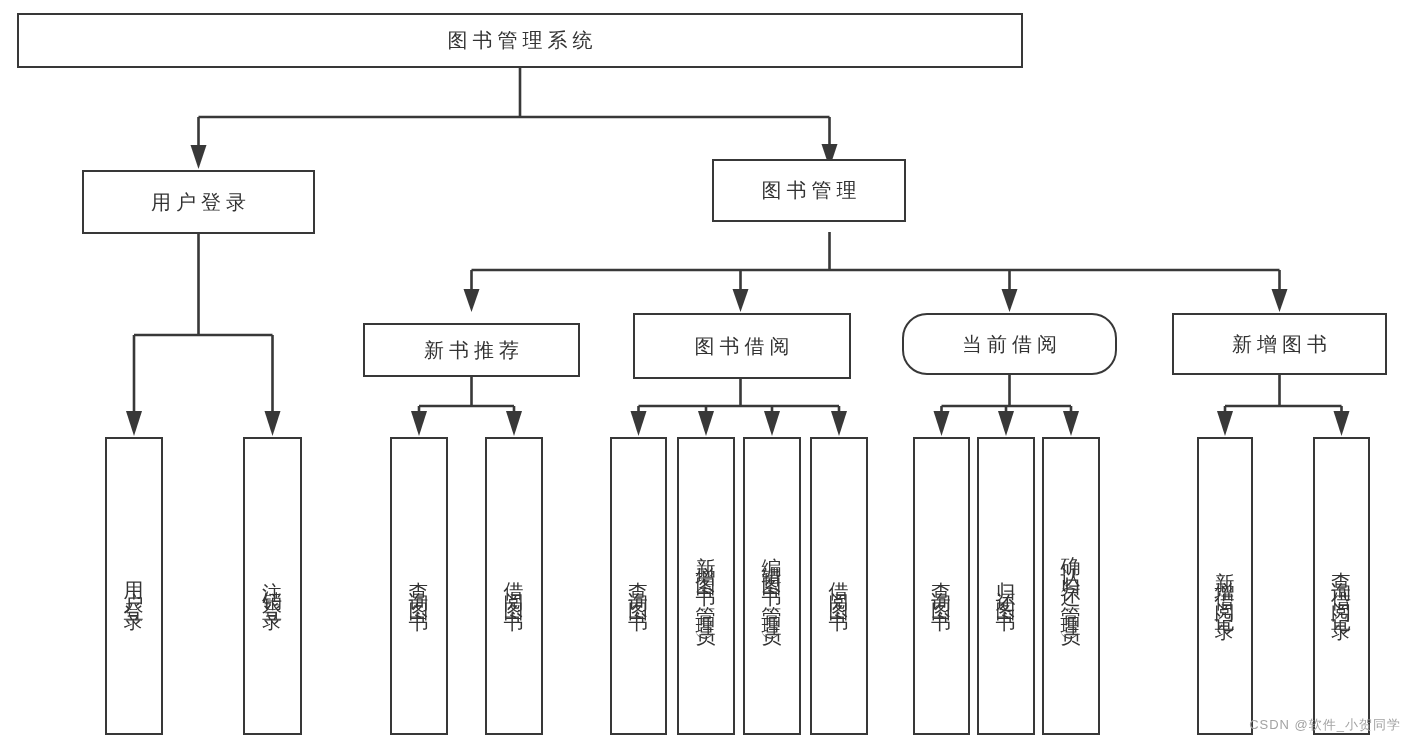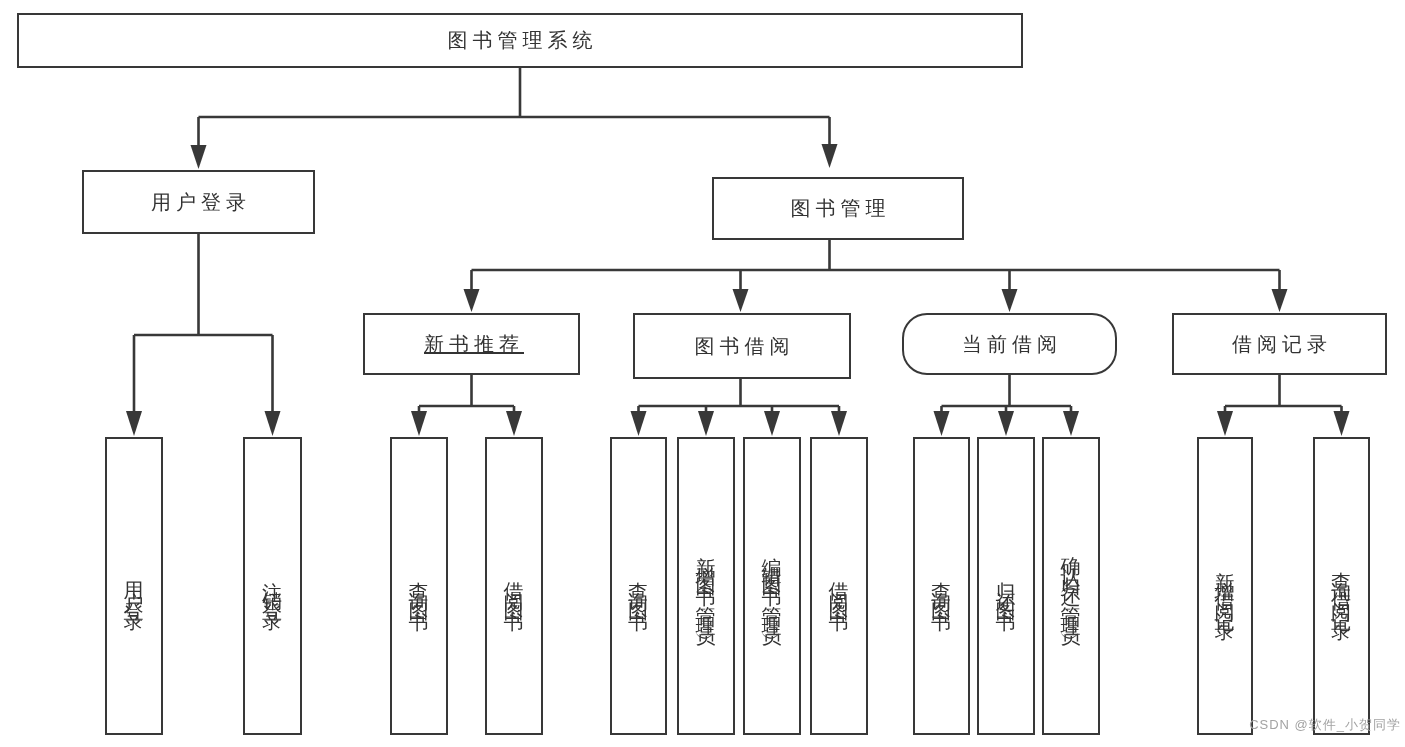--- a/index.html
+++ b/index.html
@@ -116,35 +116,35 @@
     </g>
   </svg>
 
   <div class="node h" style="left:17px; top:13px; width:1006px; height:55px;">
     <span class="label">图书管理系统</span>
   </div>
 
   <div class="node h" style="left:82px; top:170px; width:233px; height:64px;">
     <span class="label">用户登录</span>
   </div>
-  <div class="node h" style="left:712px; top:177px; width:252px; height:63px;font-family:Liberation Serif, serif;">
+  <div class="node h" style="left:712px; top:159px; width:194px; height:63px;font-family:Liberation Serif, serif;">
     <span class="label">图书管理</span>
   </div>
 
-  <div class="node h" style="left:363px; top:313px; width:217px; height:62px;text-decoration:underline;">
+  <div class="node h" style="left:363px; top:323px; width:217px; height:54px;">
     <span class="label">新书推荐</span>
   </div>
   <div class="node h" style="left:633px; top:313px; width:218px; height:66px;">
     <span class="label">图书借阅</span>
   </div>
   <div class="node h" style="left:902px; top:313px; width:215px; height:62px;border-radius:25px;">
     <span class="label">当前借阅</span>
   </div>
   <div class="node h" style="left:1172px; top:313px; width:215px; height:62px;">
-    <span class="label">借阅记录</span>
+    <span class="label">新增图书</span>
   </div>
 
   <div class="node leaf" style="left:105px; top:437px; width:58px; height:298px;">
     <span class="label">用户登录</span>
   </div>
   <div class="node leaf" style="left:243px; top:437px; width:59px; height:298px;">
     <span class="label">注销登录</span>
   </div>
 
   <div class="node leaf" style="left:390px; top:437px; width:58px; height:298px;">

